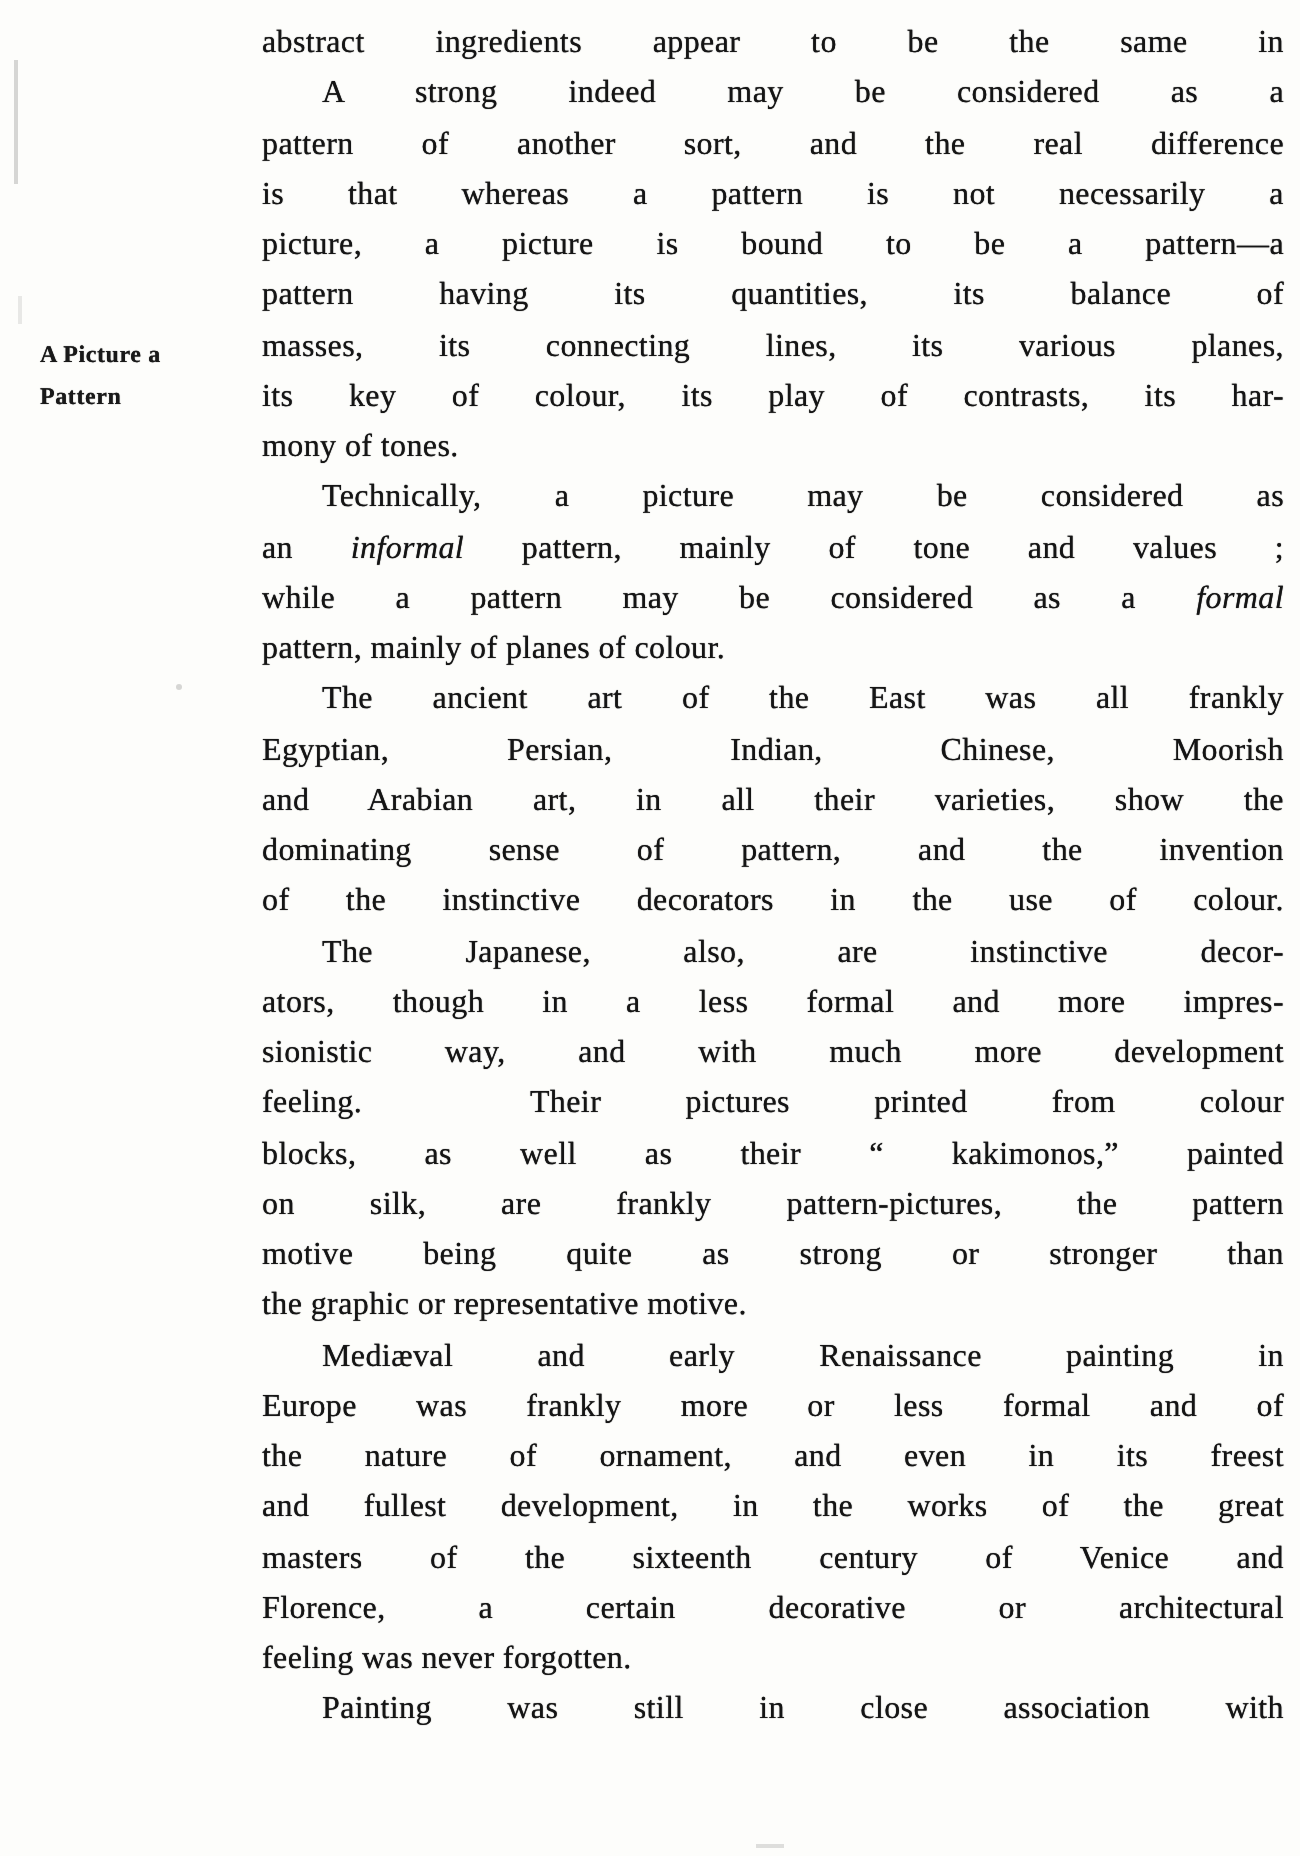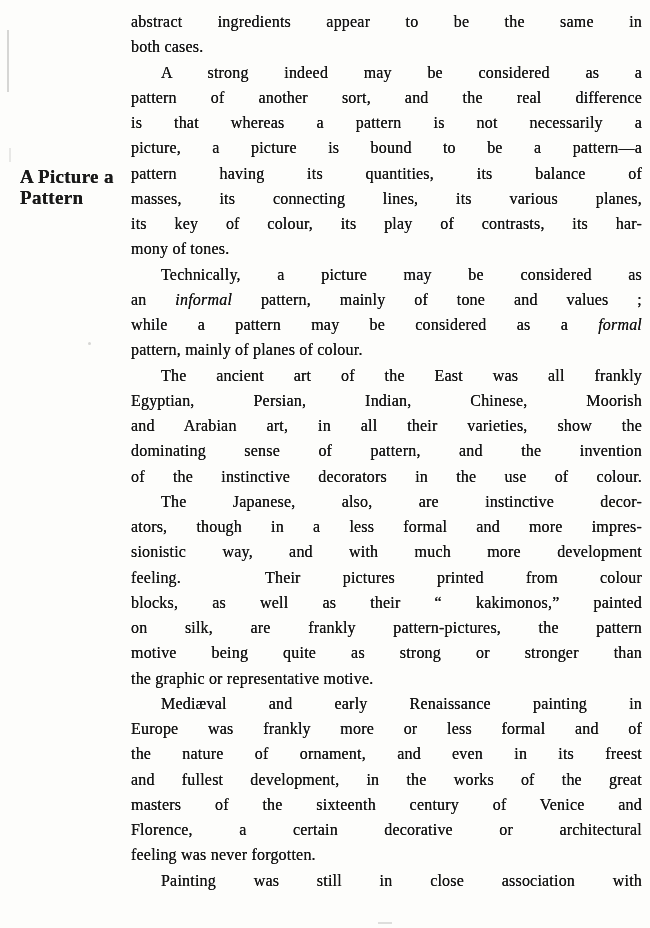--- a/index.html
+++ b/index.html
@@ -38,21 +38,21 @@
   }
   .line.indent {
     padding-left: 30px;
   }
   .margin-note {
     position: absolute;
     left: 20px;
     top: 167px;
     width: 115px;
     font-weight: bold;
-    font-size: 19px;
+    font-size: 12px;
     line-height: 20.5px;
     letter-spacing: 0.3px;
     color: #191919;
     text-shadow: 0 0 0.4px currentColor;
   }
   .artifact {
     position: absolute;
     background: rgba(40, 40, 40, 0.18);
   }
   .artifact.a1 { left: 7px;  top: 30px;  width: 2px;  height: 62px; }
@@ -70,21 +70,20 @@
   <div class="artifact a3"></div>
   <div class="artifact a4"></div>
 
   <div class="margin-note">
     <div>A Picture a</div>
     <div>Pattern</div>
   </div>
 
   <div class="text-column">
       <div class="line just">abstract ingredients appear to be the same in</div>
-      <div class="line">both cases.</div>
       <div class="line indent just">A strong indeed may be considered as a</div>
       <div class="line just">pattern of another sort, and the real difference</div>
       <div class="line just">is that whereas a pattern is not necessarily a</div>
       <div class="line just">picture, a picture is bound to be a pattern—a</div>
       <div class="line just">pattern having its quantities, its balance of</div>
       <div class="line just">masses, its connecting lines, its various planes,</div>
       <div class="line just">its key of colour, its play of contrasts, its har-</div>
       <div class="line">mony of tones.</div>
       <div class="line indent just">Technically, a picture may be considered as</div>
       <div class="line just">an <i>informal</i> pattern, mainly of tone and values ;</div>

